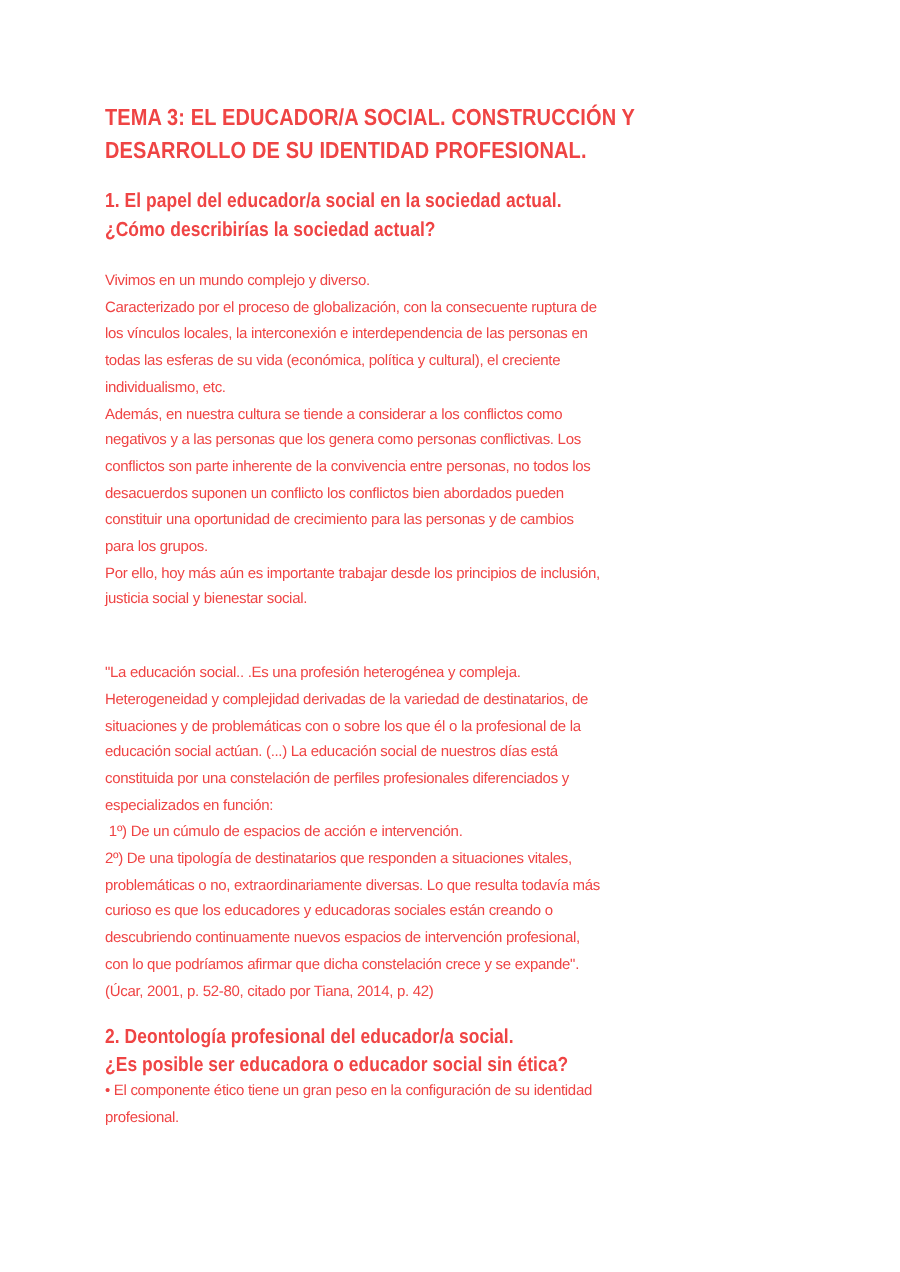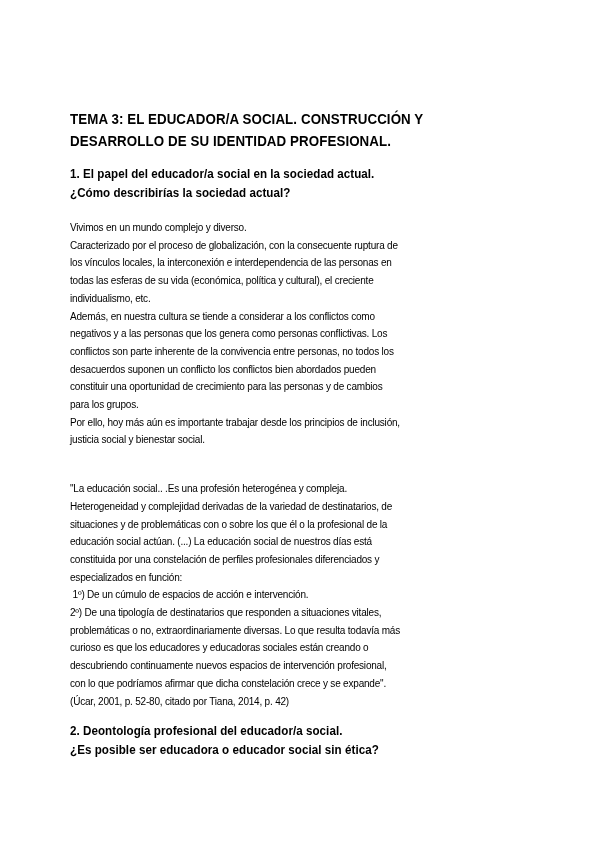--- a/index.html
+++ b/index.html
@@ -67,21 +67,21 @@
     margin-bottom: 11px !important;
   }
   .heading-2 {
     margin-bottom: 0 !important;
   }
 </style>
 </head>
 <body style="background: rgb(255, 255, 255);">
 
 <div class="page">
-  <div class="content" style="color: #000000; margin-top: 40px;">
+  <div class="content" style="color: #ef4444;">
     <h1 class="doc-title">TEMA 3: EL EDUCADOR/A SOCIAL. CONSTRUCCIÓN Y
 DESARROLLO DE SU IDENTIDAD PROFESIONAL.</h1>
     <h2 class="heading heading-1">1. El papel del educador/a social en la sociedad actual.
 ¿Cómo describirías la sociedad actual?</h2>
     <p class="body-text para-1">Vivimos en un mundo complejo y diverso.
 Caracterizado por el proceso de globalización, con la consecuente ruptura de
 los vínculos locales, la interconexión e interdependencia de las personas en
 todas las esferas de su vida (económica, política y cultural), el creciente
 individualismo, etc.
 Además, en nuestra cultura se tiende a considerar a los conflictos como
@@ -100,14 +100,16 @@
 especializados en función:
  1º) De un cúmulo de espacios de acción e intervención.
 2º) De una tipología de destinatarios que responden a situaciones vitales,
 problemáticas o no, extraordinariamente diversas. Lo que resulta todavía más
 curioso es que los educadores y educadoras sociales están creando o
 descubriendo continuamente nuevos espacios de intervención profesional,
 con lo que podríamos afirmar que dicha constelación crece y se expande".</p>
     <p class="body-text citation">(Úcar, 2001, p. 52-80, citado por Tiana, 2014, p. 42)</p>
     <h2 class="heading heading-2">2. Deontología profesional del educador/a social.
 ¿Es posible ser educadora o educador social sin ética?</h2>
+    <p class="body-text bullet">• El componente ético tiene un gran peso en la configuración de su identidad
+profesional.</p>
   </div>
 </div>
 
 </body></html>

